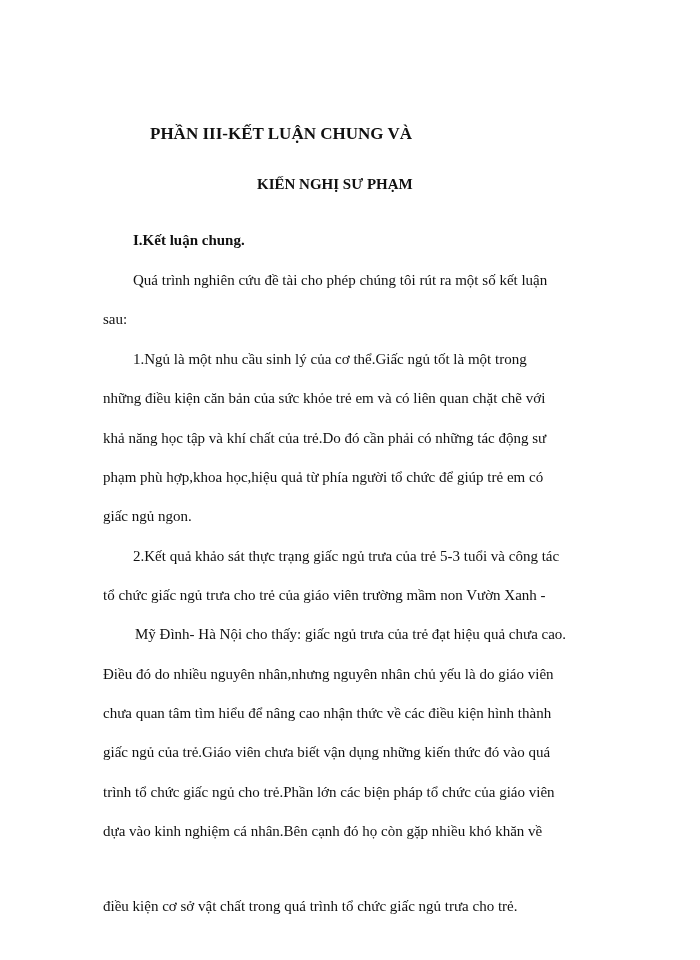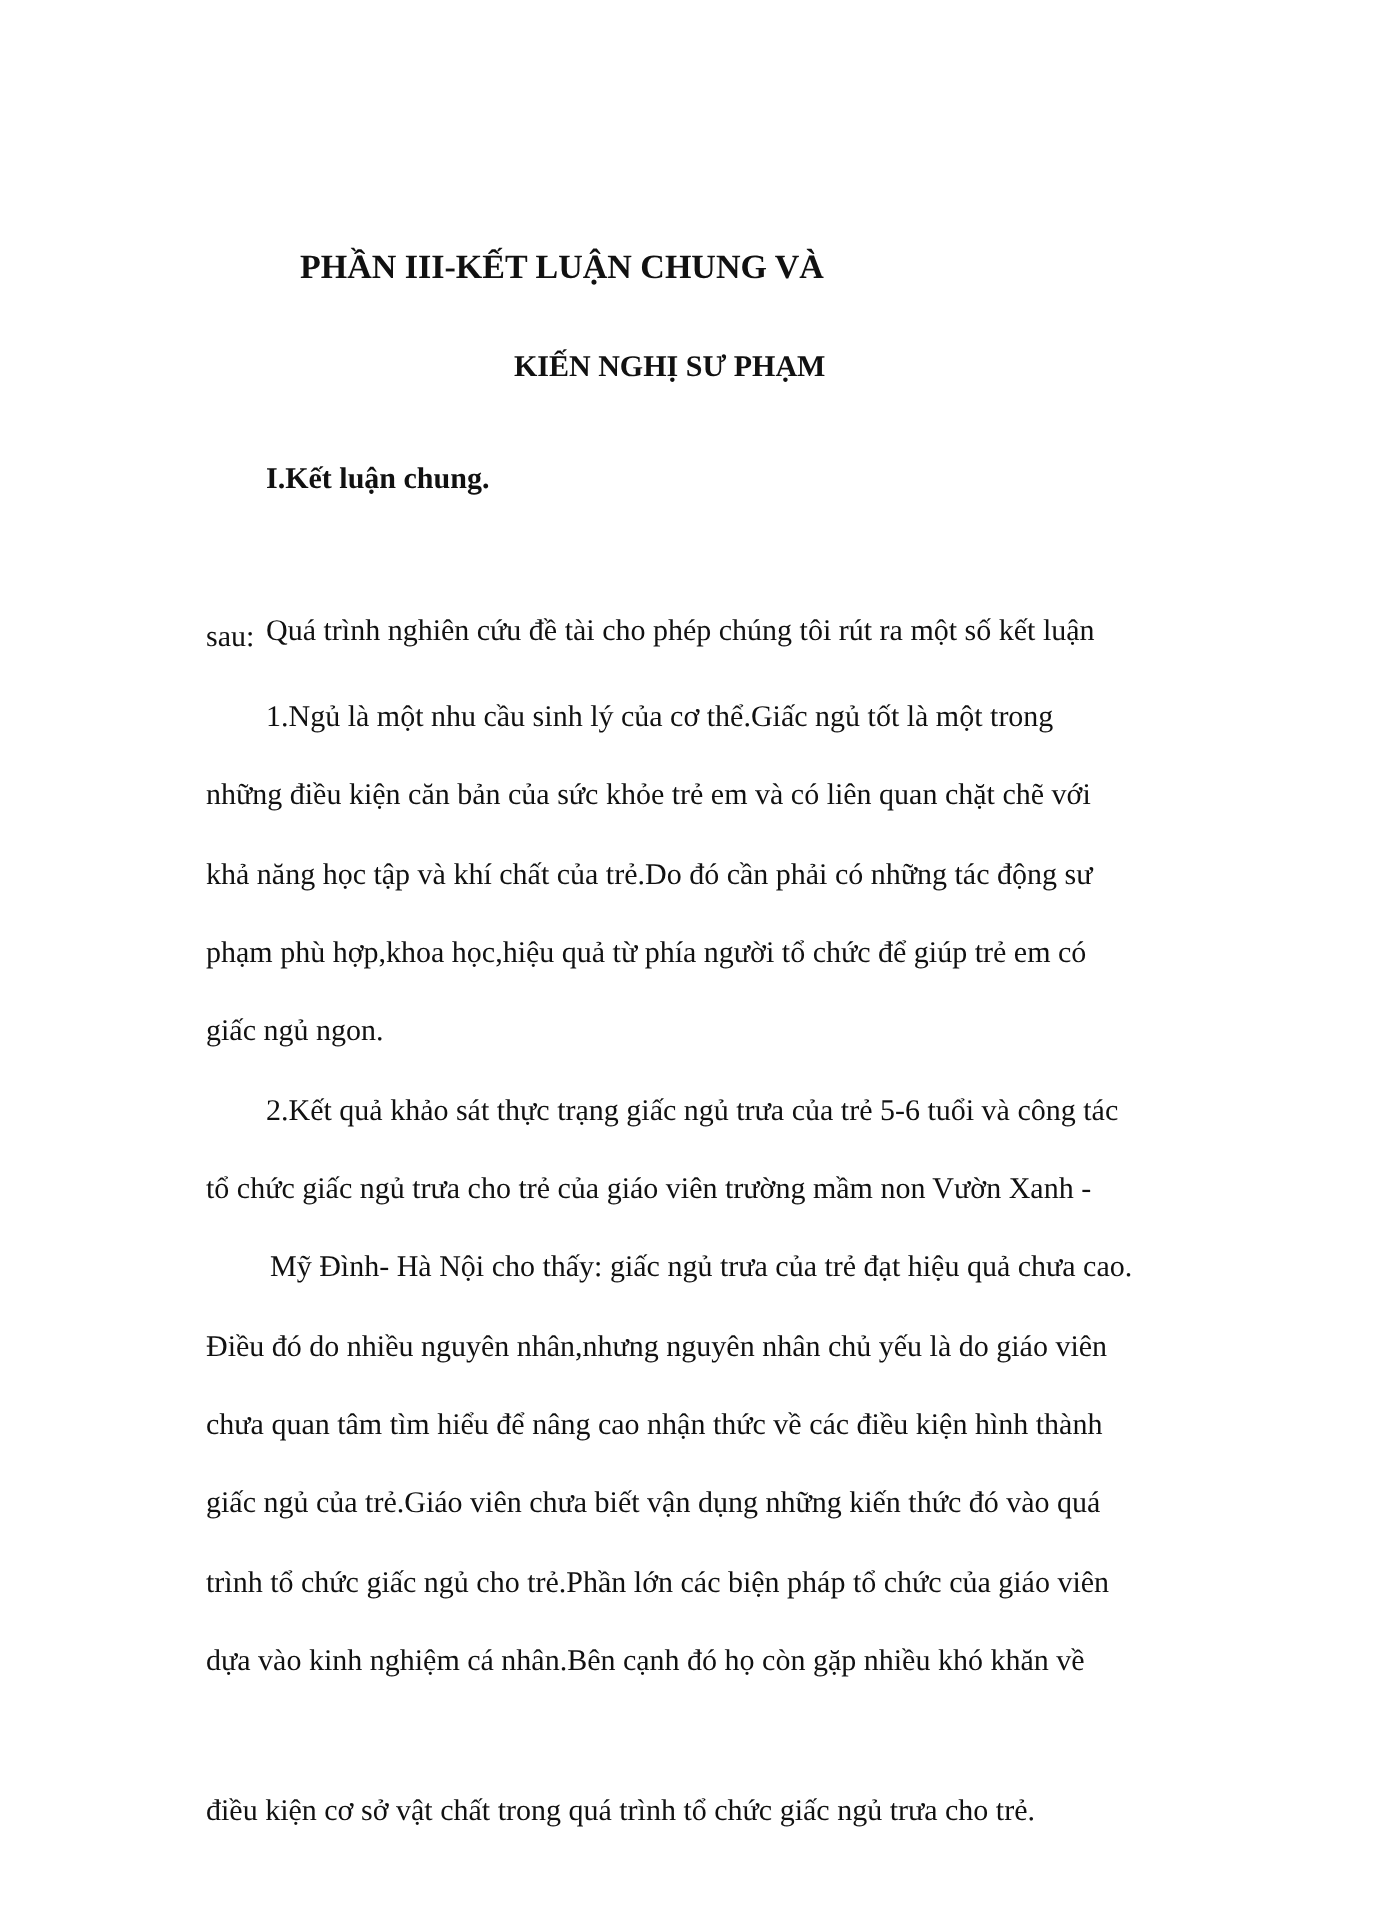--- a/index.html
+++ b/index.html
@@ -12,30 +12,30 @@
   </style>
 </head>
 <body>
 
 <div>
   <div class="title1">PHẦN III-KẾT LUẬN CHUNG VÀ</div>
   <div class="title2">KIẾN NGHỊ SƯ PHẠM</div>
 
   <div class="line bold" style="left:133px; top:230px;">I.Kết luận chung.</div>
 
-  <div class="line" style="left:133px; top:270px;margin-top:36px;">Quá trình nghiên  cứu đề tài  cho phép chúng tôi rút ra một số kết luận</div>
+  <div class="line" style="left:133px; top:270px;">Quá trình nghiên  cứu đề tài  cho phép chúng tôi rút ra một số kết luận</div>
   <div class="line" style="left:103px; top:309px;">sau:</div>
 
   <div class="line" style="left:133px; top:349px;">1.Ngủ là một nhu cầu sinh lý của cơ thể.Giấc ngủ tốt là một trong</div>
   <div class="line" style="left:103px; top:388px;">những điều kiện căn bản của sức khỏe trẻ em và có liên  quan chặt chẽ với</div>
   <div class="line" style="left:103px; top:428px;">khả năng học tập và khí chất của trẻ.Do đó cần phải có những tác động sư</div>
   <div class="line" style="left:103px; top:467px;">phạm phù hợp,khoa học,hiệu quả từ phía người tổ chức để giúp trẻ em có</div>
   <div class="line" style="left:103px; top:506px;">giấc ngủ ngon.</div>
 
-  <div class="line" style="left:133px; top:546px;">2.Kết quả khảo sát thực trạng giấc ngủ trưa của trẻ 5-6 tuổi và công tác</div>
+  <div class="line" style="left:133px; top:546px;">2.Kết quả khảo sát thực trạng giấc ngủ trưa của trẻ 5-3 tuổi và công tác</div>
   <div class="line" style="left:103px; top:585px;">tổ chức giấc ngủ trưa cho trẻ của giáo viên trường mầm non Vườn Xanh -</div>
   <div class="line" style="left:103px; top:624px;margin-left:32px;">Mỹ Đình- Hà Nội cho thấy: giấc ngủ trưa của trẻ đạt hiệu quả chưa cao.</div>
   <div class="line" style="left:103px; top:664px;">Điều đó do nhiều nguyên nhân,nhưng nguyên nhân chủ yếu là do giáo viên</div>
   <div class="line" style="left:103px; top:703px;">chưa quan tâm tìm hiểu để nâng cao nhận thức về các điều kiện hình thành</div>
   <div class="line" style="left:103px; top:742px;">giấc ngủ của trẻ.Giáo viên chưa biết vận dụng những kiến thức đó vào quá</div>
   <div class="line" style="left:103px; top:782px;">trình tổ chức giấc ngủ cho trẻ.Phần lớn các biện pháp tổ chức của giáo viên</div>
   <div class="line" style="left:103px; top:821px;text-align:right;">dựa vào kinh nghiệm  cá nhân.Bên cạnh đó họ còn gặp nhiều khó khăn về</div>
   <div class="line" style="left:103px; top:861px;margin-top:35px;">điều kiện cơ sở vật chất trong quá trình tổ chức giấc ngủ trưa cho trẻ.</div>
 </div>
 

